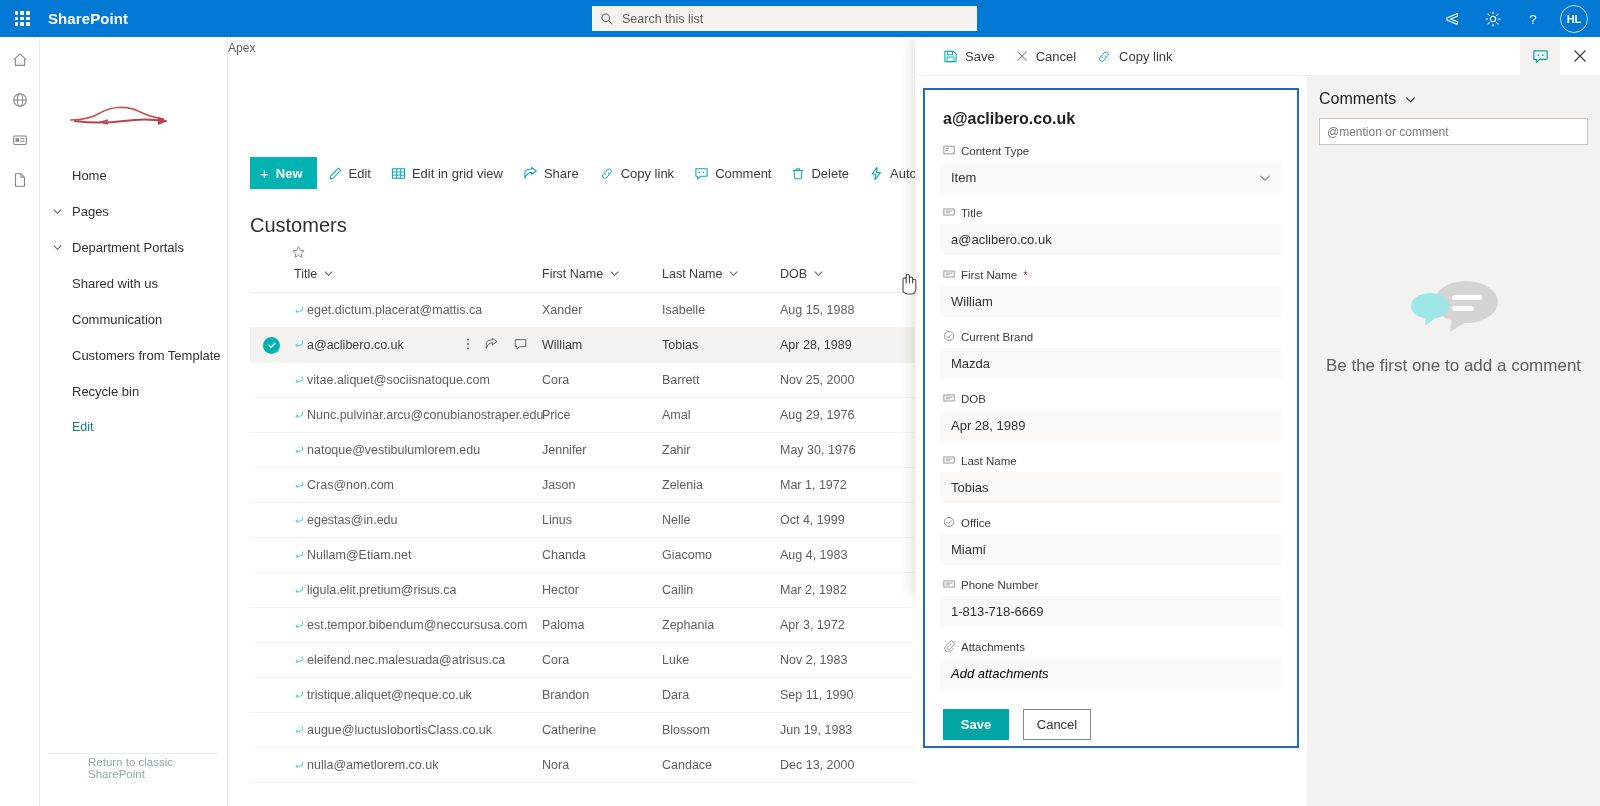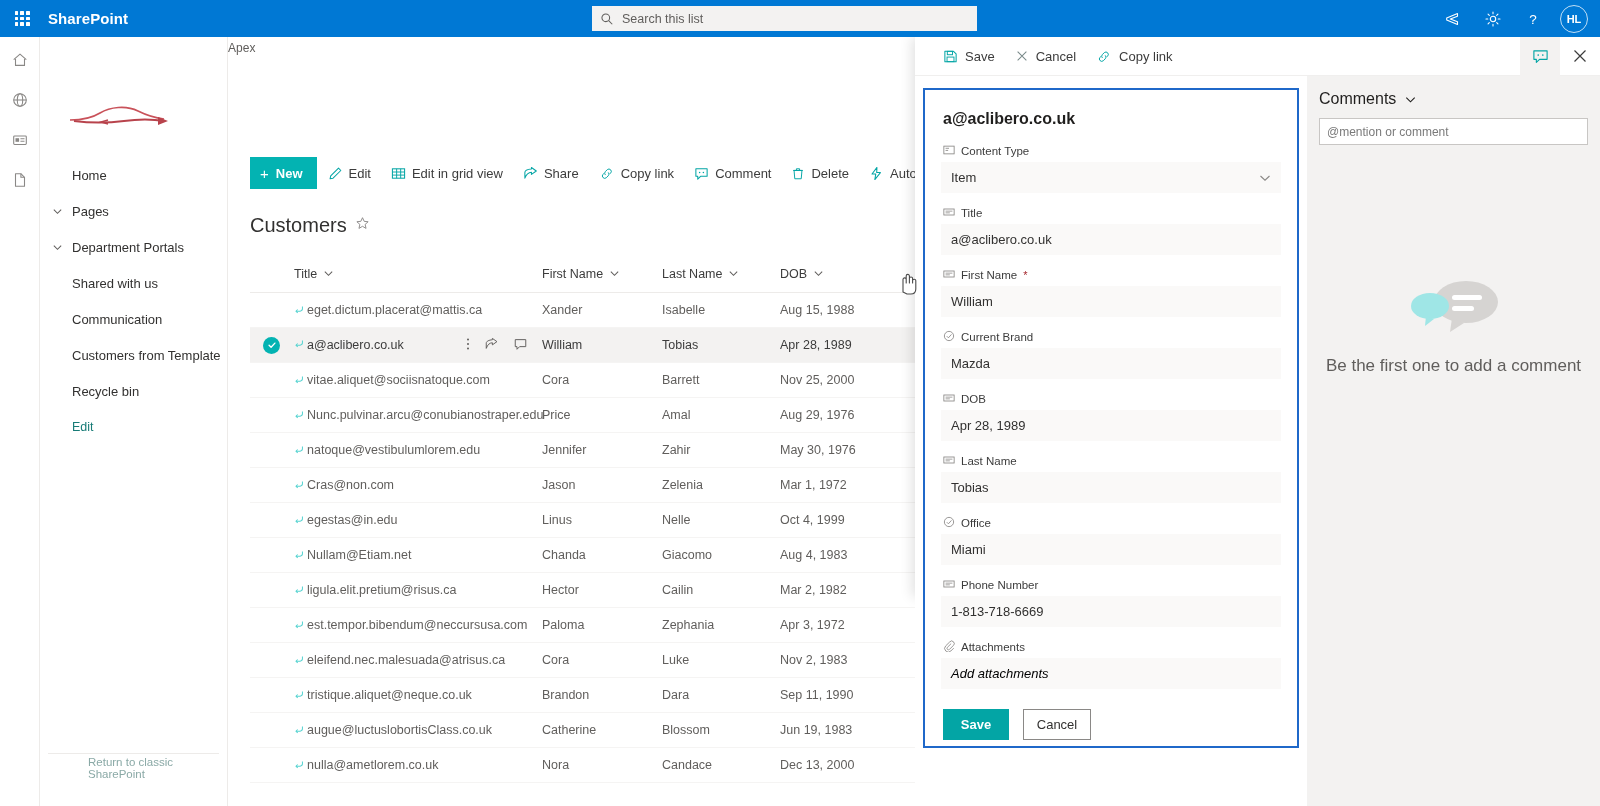--- a/index.html
+++ b/index.html
@@ -110,21 +110,21 @@
   }
   .newbtn .plus{ font-size:15px; margin-right:7px; font-weight:400; }
   .cmd{
     display:flex; align-items:center; height:32px; padding:0 9px; font-size:13px;
     color:#3c3c3c; cursor:pointer; gap:6px; white-space:nowrap;
   }
   .cmd svg{ flex:none; }
   .cmd-ellipsis{ font-size:17px; color:#3c3c3c; padding:0 10px; cursor:pointer; letter-spacing:1px; }
 
   .listtitle{
-    position:absolute; left:22px; top:155px; display:flex; align-items:center; gap:8px;
+    position:absolute; left:22px; top:155px; display:flex; align-items:center; gap:8px;flex-direction:column;
   }
   .listtitle .t{ font-size:20px; color:#323130; }
   .listtitle .star{ cursor:pointer; }
 
   
   .tbl{ position:absolute; left:22px; top:196px; right:0; }
   .thead{
     display:flex; align-items:center; height:38px; font-size:12.5px; color:#3c3c3c;
     border-bottom:1px solid #edebe9;
   }

